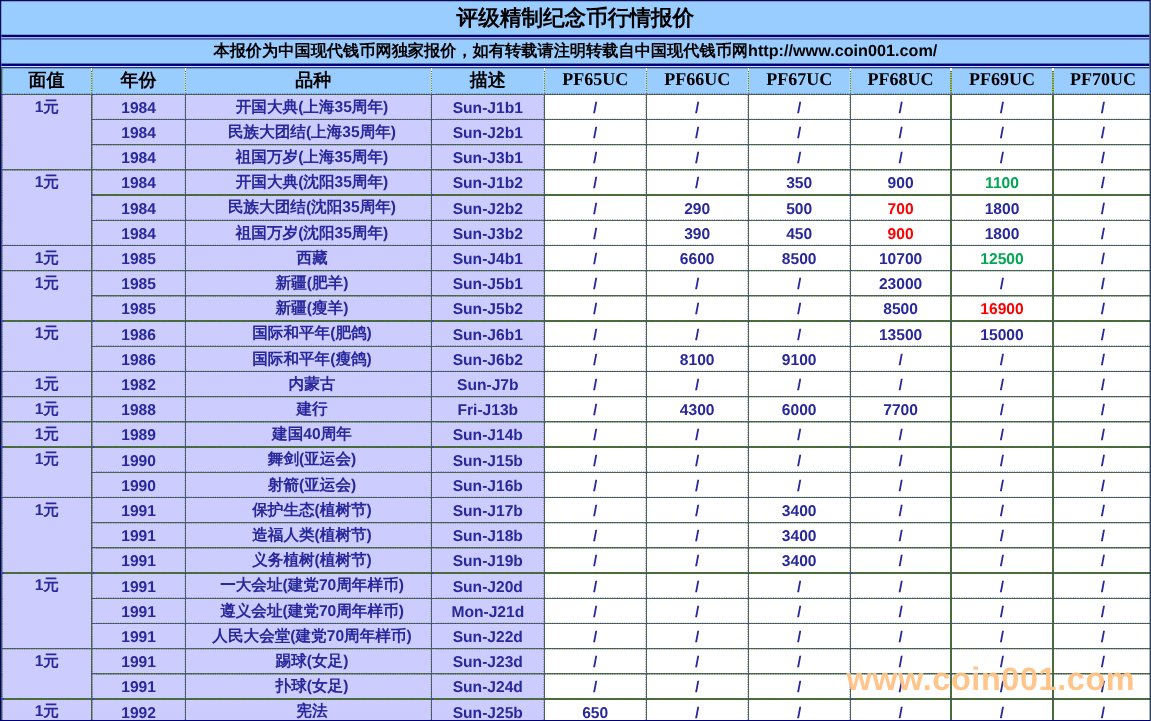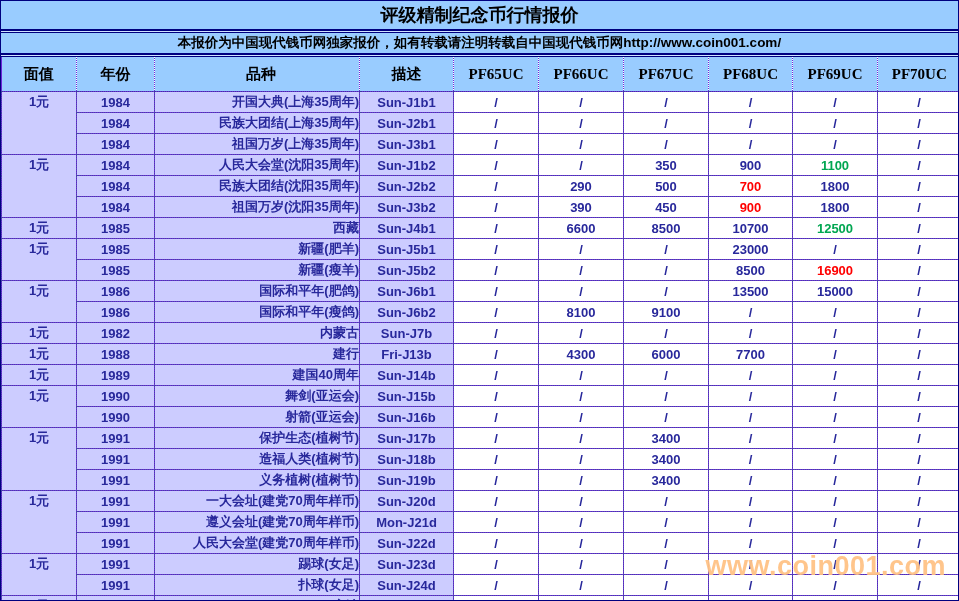--- a/index.html
+++ b/index.html
@@ -1,52 +1,52 @@
 <!DOCTYPE html>
 <html><head>
 <meta charset="utf-8">
 <style>
   html,body{margin:0;padding:0;background:#ffffff;}
   .sheet{
     width:959px;height:601px;box-sizing:border-box;position:relative;overflow:hidden;
-    background:#6d28d9;border:1px solid #00007f;
+    background:#4d7c0f;border:1px solid #00007f;
     font-family:"Liberation Sans", sans-serif;
   }
   .title-bar{
     height:28px;line-height:28px;text-align:center;
     font-size:18px;font-weight:bold;color:#000000;background:#99ccff;
   }
   .divider{
     height:4px;box-sizing:border-box;background:#cfe4ff;
     border-top:2px solid #00007f;border-bottom:1px solid #00007f;
   }
   .subtitle-bar{
     height:20px;line-height:19px;text-align:center;
     font-size:13.5px;font-weight:bold;color:#000000;background:#99ccff;
     white-space:nowrap;
   }
   table.price-table{
     width:100%;height:545px;border-collapse:collapse;table-layout:fixed;
   }
   thead th{
-    background:#99ccff;color:#000000;height:34px;padding:0;
+    background:#99ccff;color:#000000;height:21px;padding:0;
     font-family:"Liberation Serif", serif;font-weight:bold;font-size:15px;
     border-right:1px dotted #ffffff;border-bottom:1px dotted #3c3ca0;
     white-space:nowrap;overflow:hidden;
   }
   thead th:last-child{border-right:none;}
   thead th.col-name{text-align:center;padding-left:8px;}
   tbody td{
     height:20px;padding:0;text-align:center;vertical-align:middle;
     font-size:13px;font-weight:bold;color:#28289b;
     border:1px dotted #4646a6;white-space:nowrap;overflow:hidden;
   }
   tbody td.lav{background:#ccccff;}
   tbody td.price{background:#ffffff;}
-  tbody td.name{text-align:right;padding-left:6px;}
+  tbody td.name{text-align:center;padding-left:6px;}
   tbody td.face{vertical-align:top;line-height:20px;}
   tbody td.red{color:#ff0000;}
   tbody td.green{color:#00a651;margin-left:10px;}
   .watermark{
     position:absolute;right:12px;bottom:18px;
     font-size:27px;font-weight:bold;color:#ffc285;opacity:.95;
     letter-spacing:0.5px;pointer-events:none;
   }
 </style>
 </head>
@@ -115,21 +115,21 @@
           <td class="price">/</td>
           <td class="price">/</td>
           <td class="price">/</td>
           <td class="price">/</td>
           <td class="price">/</td>
           <td class="price">/</td>
         </tr>
         <tr>
           <td class="lav face" rowspan="3">1元</td>
           <td class="lav year">1984</td>
-          <td class="lav name">人民大会堂(沈阳35周年)</td>
+          <td class="lav name">开国大典(沈阳35周年)</td>
           <td class="lav desc">Sun-J1b2</td>
           <td class="price">/</td>
           <td class="price">/</td>
           <td class="price">350</td>
           <td class="price">900</td>
           <td class="price green">1100</td>
           <td class="price">/</td>
         </tr>
         <tr>
           <td class="lav year">1984</td>

